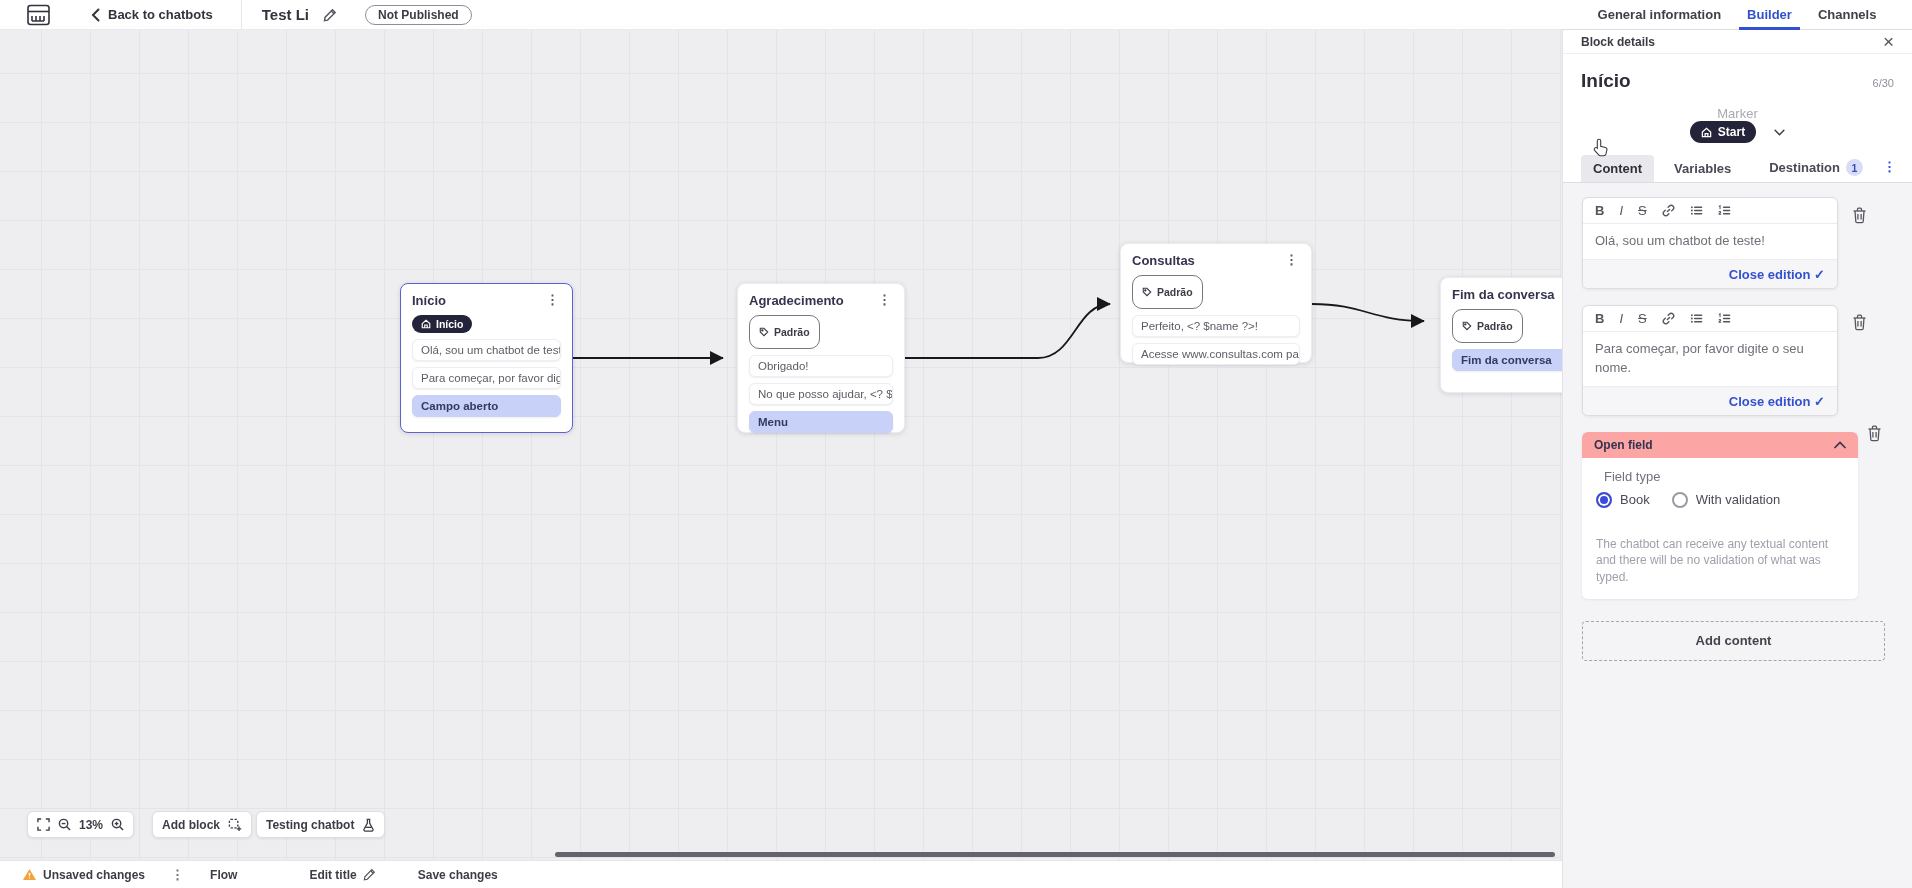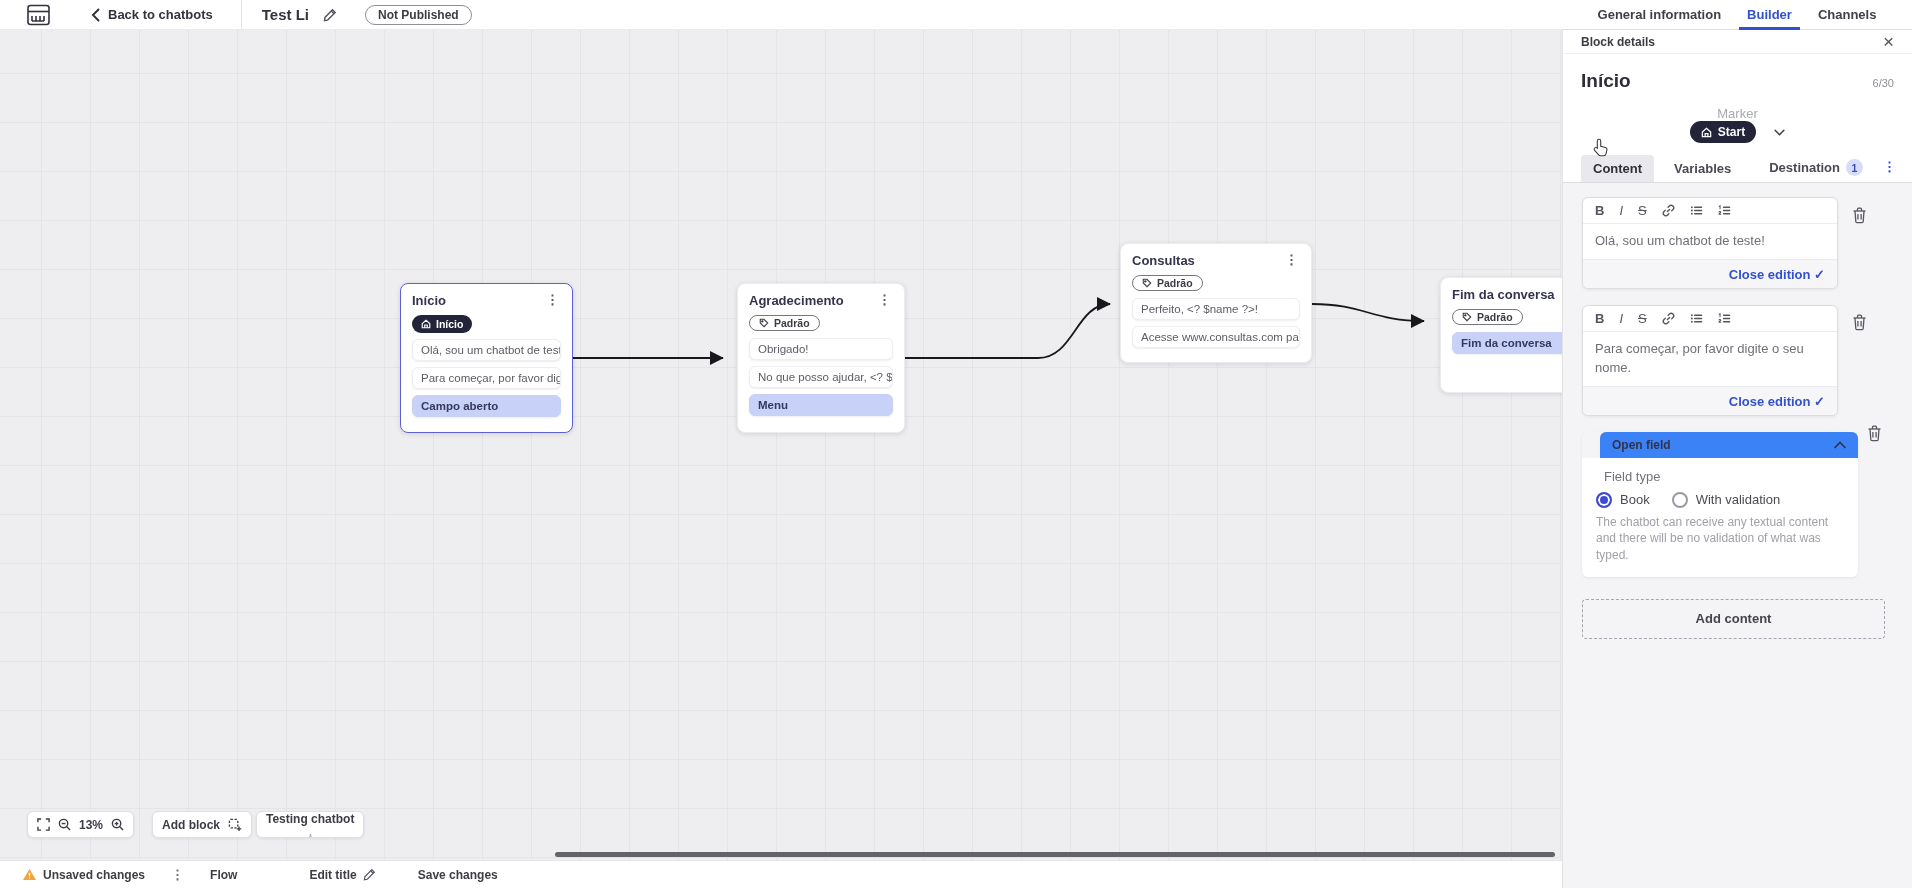--- a/index.html
+++ b/index.html
@@ -35,34 +35,34 @@
 
   .node { position:absolute; background:#fff; border:1px solid #ececf0; border-radius:8px;
           box-shadow:0 1px 5px rgba(40,40,60,.14); padding:9px 11px; }
   .node.selected { border:1.5px solid #5c61d6; }
   .node-head { display:flex; justify-content:space-between; align-items:flex-start; }
   .node-title { font-size:13px; font-weight:700; color:#34344e; }
   .kebab { color:#55555f; font-size:13px; line-height:1; letter-spacing:0; cursor:pointer; padding:0 2px; font-weight:700; }
   .badge-dark { display:inline-flex; align-items:center; gap:5px; background:#23233a; color:#fff;
                 border-radius:10px; padding:3px 9px; font-size:10.5px; font-weight:700; margin-top:7px; }
   .badge-outline { display:inline-flex; align-items:center; gap:5px; border:1px solid #77777f; color:#3c3c46;
-                   border-radius:10px; padding:1px 9px; font-size:10.5px; font-weight:700; margin-top:7px; background:#fff; }
+                   border-radius:10px; padding:10px 9px; font-size:10.5px; font-weight:700; margin-top:7px; background:#fff; }
   .node-item { margin-top:6px; background:#fff; border:1px solid #ededf2; box-shadow:0 1px 2px rgba(0,0,0,.07);
                border-radius:6px; padding:4px 8px; font-size:11.5px; color:#5c5c66;
                white-space:nowrap; overflow:hidden; }
   .node-item.action { background:#c8d1f7; border-color:#c8d1f7; color:#353a5e; font-weight:700; }
 
   
   .cv-btn { position:absolute; top:781px; height:27px; background:#fff; border:1px solid #dfdfe3;
             border-radius:6px; box-shadow:0 1px 3px rgba(0,0,0,.08); display:flex; align-items:center;
             gap:8px; padding:0 9px; cursor:pointer; }
   .cv-btn span.lbl { font-size:12px; font-weight:700; color:#3c3c46; }
   .zoom-group { left:27px; }
   .addblock { left:152px; }
-  .testing { left:256px;flex-direction:column; }
+  .testing { left:256px; }
   .hscroll { position:absolute; left:555px; top:822px; width:1000px; height:5px; background:#63636b; border-radius:3px; }
 
   
   .statusbar { position:absolute; left:0; top:860px; width:1562px; height:28px; background:#fff;
                border-top:1px solid #e6e6ea; display:flex; align-items:center; font-size:12px; color:#3d3d46; z-index:30; }
   .sb-item { display:flex; align-items:center; gap:6px; cursor:pointer; font-weight:600; }
   .sb-kebab { color:#6d6d76; font-size:13px; font-weight:700; cursor:pointer; }
 
   
   .panel { position:absolute; left:1562px; top:30px; width:350px; height:858px; background:#fff;
@@ -92,30 +92,30 @@
                  box-shadow:0 1px 3px rgba(0,0,0,.07); margin-bottom:16px; }
   .ed-toolbar { display:flex; align-items:center; gap:15px; padding:5px 12px; border-bottom:1px solid #ececf0; color:#55555f; }
   .ed-ico { font-size:13px; cursor:pointer; color:#55555f; display:flex; align-items:center; font-family:"Liberation Serif", serif; }
   .ed-content { padding:8px 12px; font-size:13px; color:#6f6f78; line-height:1.45; }
   .ed-footer { background:#f6f6f8; border-top:1px solid #ececf0; border-radius:0 0 6px 6px;
                padding:5px 12px; text-align:right; }
   .close-edition { font-size:13px; font-weight:700; color:#3350cf; cursor:pointer; }
   .trash { position:absolute; cursor:pointer; }
 
   .openfield-card { width:276px; border-radius:6px; box-shadow:0 1px 3px rgba(0,0,0,.07); margin-bottom:22px; }
-  .of-header { background:#3b82f6; border-radius:6px 6px 0 0; padding:6px 12px; display:flex;
-               align-items:center; justify-content:space-between; cursor:pointer;margin-left:18px; }
+  .of-header { background:#fca5a5; border-radius:6px 6px 0 0; padding:6px 12px; display:flex;
+               align-items:center; justify-content:space-between; cursor:pointer; }
   .of-title { font-size:12px; font-weight:700; color:#33334d; }
   .of-body { background:#fff; border-radius:0 0 6px 6px; padding:11px 14px 13px; }
   .ft-label { font-size:13px; color:#72727e; margin:0 0 8px 8px; }
   .radio-row { display:flex; align-items:center; gap:22px; }
   .radio-opt { display:flex; align-items:center; gap:8px; font-size:13px; color:#4a4a55; cursor:pointer; }
   .radio { width:16px; height:16px; border-radius:50%; border:2px solid #9a9aa5; background:#fff; }
   .radio.checked { border-color:#3c4bd6; background:#3c4bd6; box-shadow:inset 0 0 0 2px #fff; }
-  .of-desc { font-size:12px; color:#a0a0ab; line-height:1.4; margin-top:6px; }
+  .of-desc { font-size:12px; color:#a0a0ab; line-height:1.4; margin-top:28px; }
 
   .add-content { width:303px; height:40px; border:1px dashed #a5a5b0; border-radius:4px;
                  display:flex; align-items:center; justify-content:center; font-size:13px; font-weight:600;
                  color:#44444e; cursor:pointer; }
 
   .hand-cursor { position:absolute; left:30px; top:108px; z-index:40; pointer-events:none; }
 
   svg { display:block; }
 </style>
 </head>

